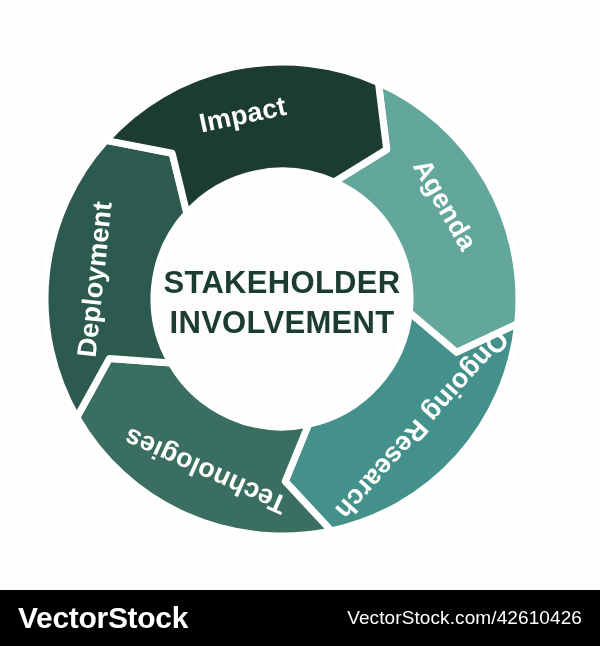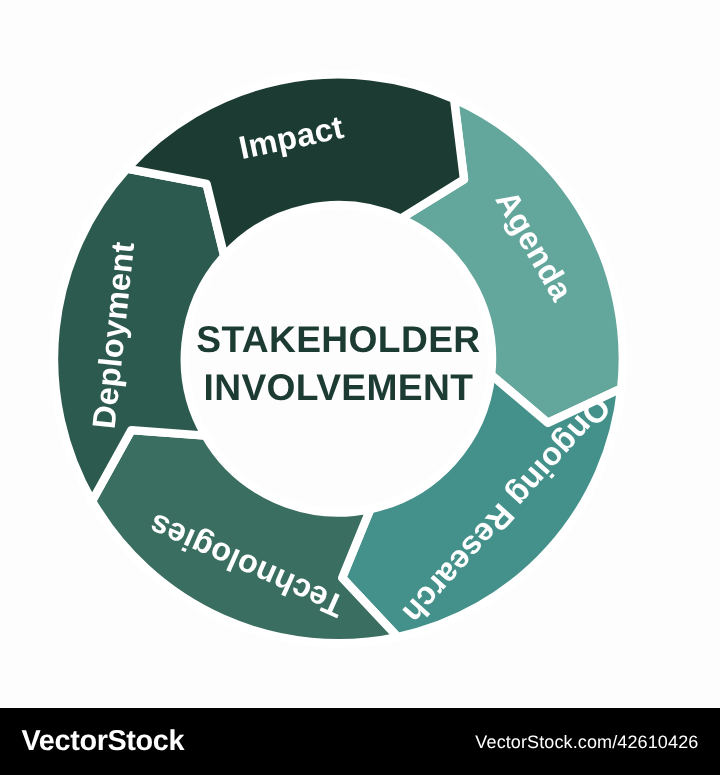--- a/index.html
+++ b/index.html
@@ -64,28 +64,28 @@
     background: #000000;
     display: flex;
     align-items: center;
     justify-content: space-between;
     box-sizing: border-box;
     padding: 0 18px;
   }
   #footer-brand {
     color: #ffffff;
     font-family: "Liberation Sans", sans-serif;
-    font-size: 24px;
+    font-size: 30px;
     font-weight: bold;
     letter-spacing: -0.3px;
   }
   #footer-url {
     color: #ffffff;
     font-family: "Liberation Sans", sans-serif;
-    font-size: 15px;
+    font-size: 19px;
     letter-spacing: 0.1px;
   }
 </style>
 </head>
 <body>
 
 <div id="diagram-stage" style="background: rgb(253, 253, 253);">
   <svg id="cycle-svg" viewBox="0 0 600 590">
     <g id="segments-group">
         <path d="M 378.4 82.49 A 237 237 0 0 1 517.7 323.77 L 456.53 352.36 L 409.3 312.38 A 128 128 0 0 0 334.06 182.07 L 386.68 149.5 Z" fill="#63A69B" class="segment-shape" stroke="#FFFFFF"></path>

